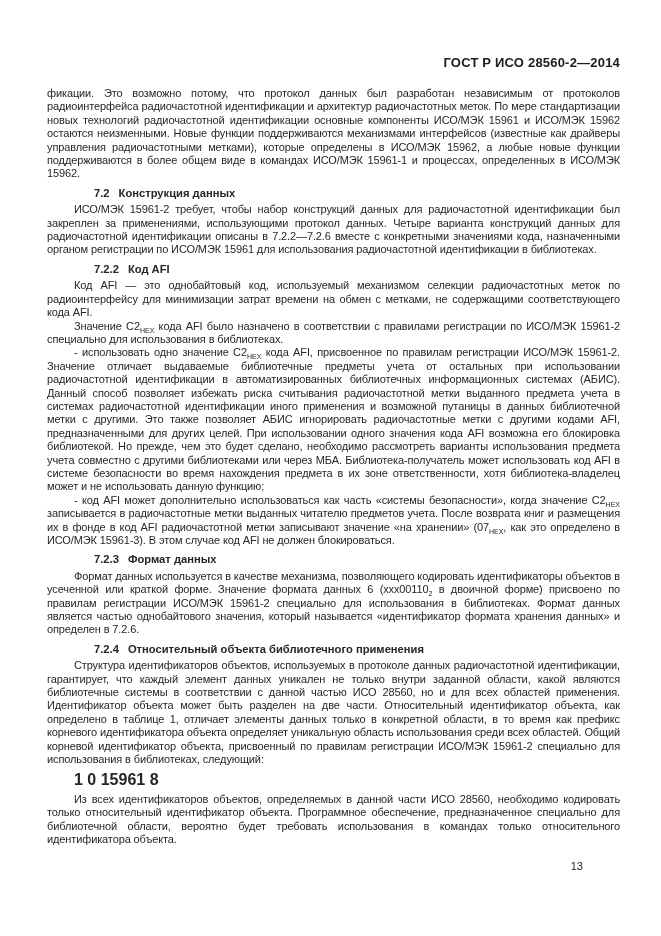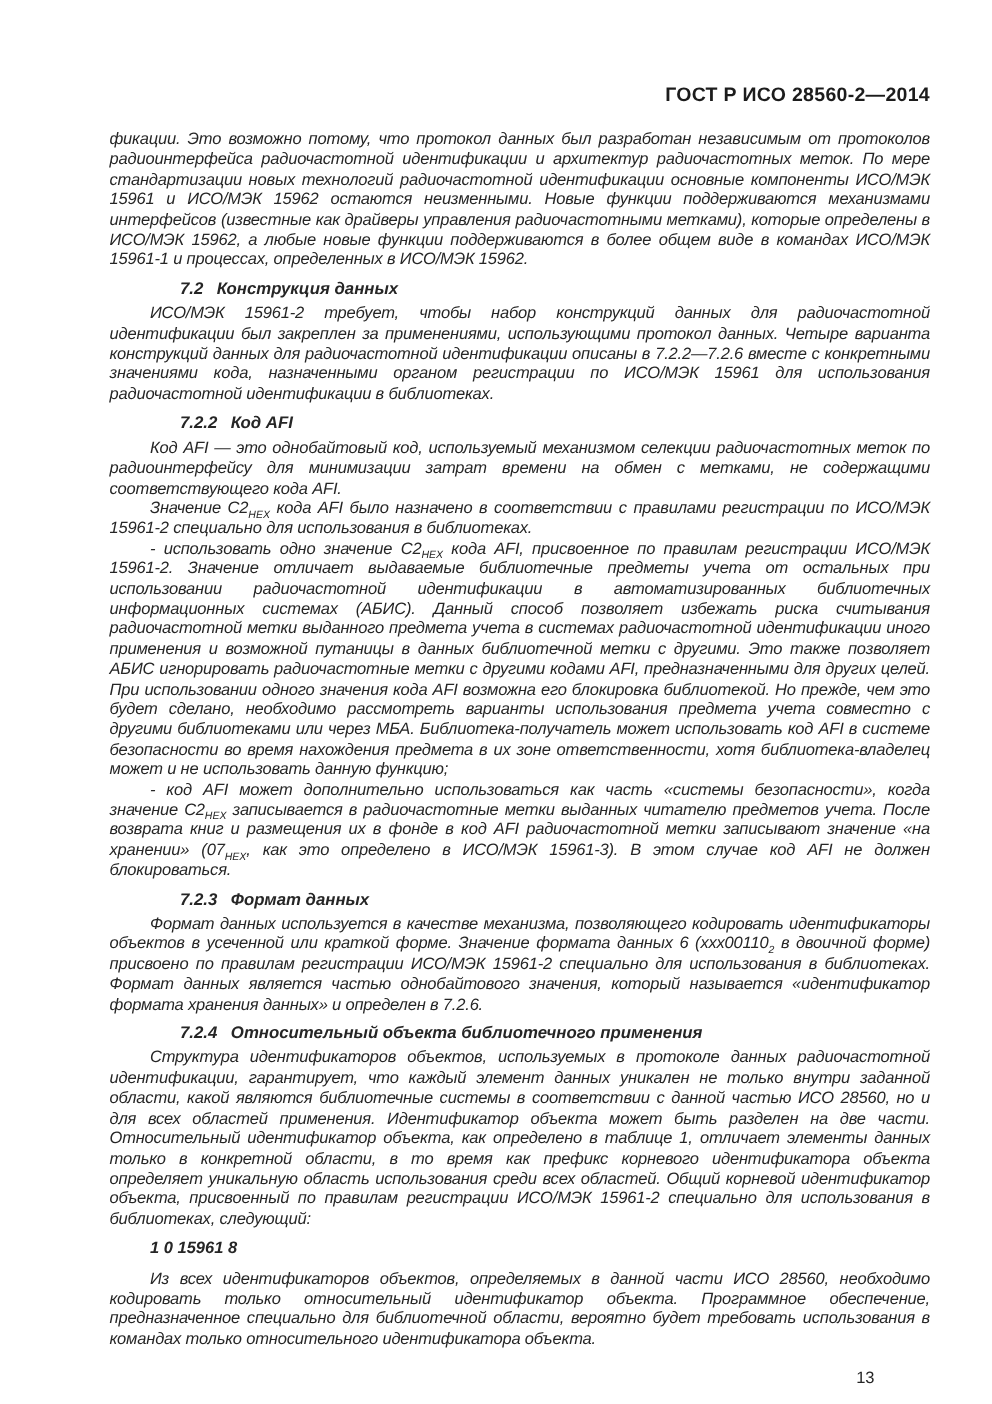--- a/index.html
+++ b/index.html
@@ -1,34 +1,34 @@
 <!DOCTYPE html>
 <html lang="ru"><head>
 <meta charset="utf-8">
 <style>
   html,body{margin:0;padding:0;background:#ffffff;}
   .page{
     position:relative;
     width:661px;height:936px;box-sizing:border-box;
-    padding:56px 41px 0 73px;
+    padding:56px 41px 0 47px;
     background:#ffffff;
     font-family:"Liberation Sans","DejaVu Sans",sans-serif;
     color:#262626;
     overflow:hidden;
   }
   .doc-header{
     text-align:right;
     font-weight:700;
     font-size:13px;
     line-height:14px;
     letter-spacing:0.2px;
     color:#1c1c1c;
     margin:0 0 17px 0;
   }
-  .content{display:block;font-style:italic;}
+  .content{display:block;}
   .para{
     margin:0;
     font-size:11px;
     line-height:13.4px;
     text-align:justify;
     text-indent:27px;
     letter-spacing:-0.12px;
     hyphens:auto;
     -webkit-hyphens:auto;
   }
@@ -38,21 +38,21 @@
     font-size:11.2px;
     line-height:13.4px;
     font-weight:700;
     text-indent:27px;
     text-align:left;
   }
   .hnum{margin-right:9px;margin-left:20px;}
   .oid{
     margin:6px 0 7px 0;
     font-weight:700;
-    font-size:11px;
+    font-size:16px;
     line-height:13.4px;
     text-indent:27px;
   }
   sub{font-size:7px;line-height:0;letter-spacing:0;}
   .doc-footer{
     margin-top:13px;
     text-align:right;
     padding-right:37px;
     font-size:11px;
     line-height:13px;

